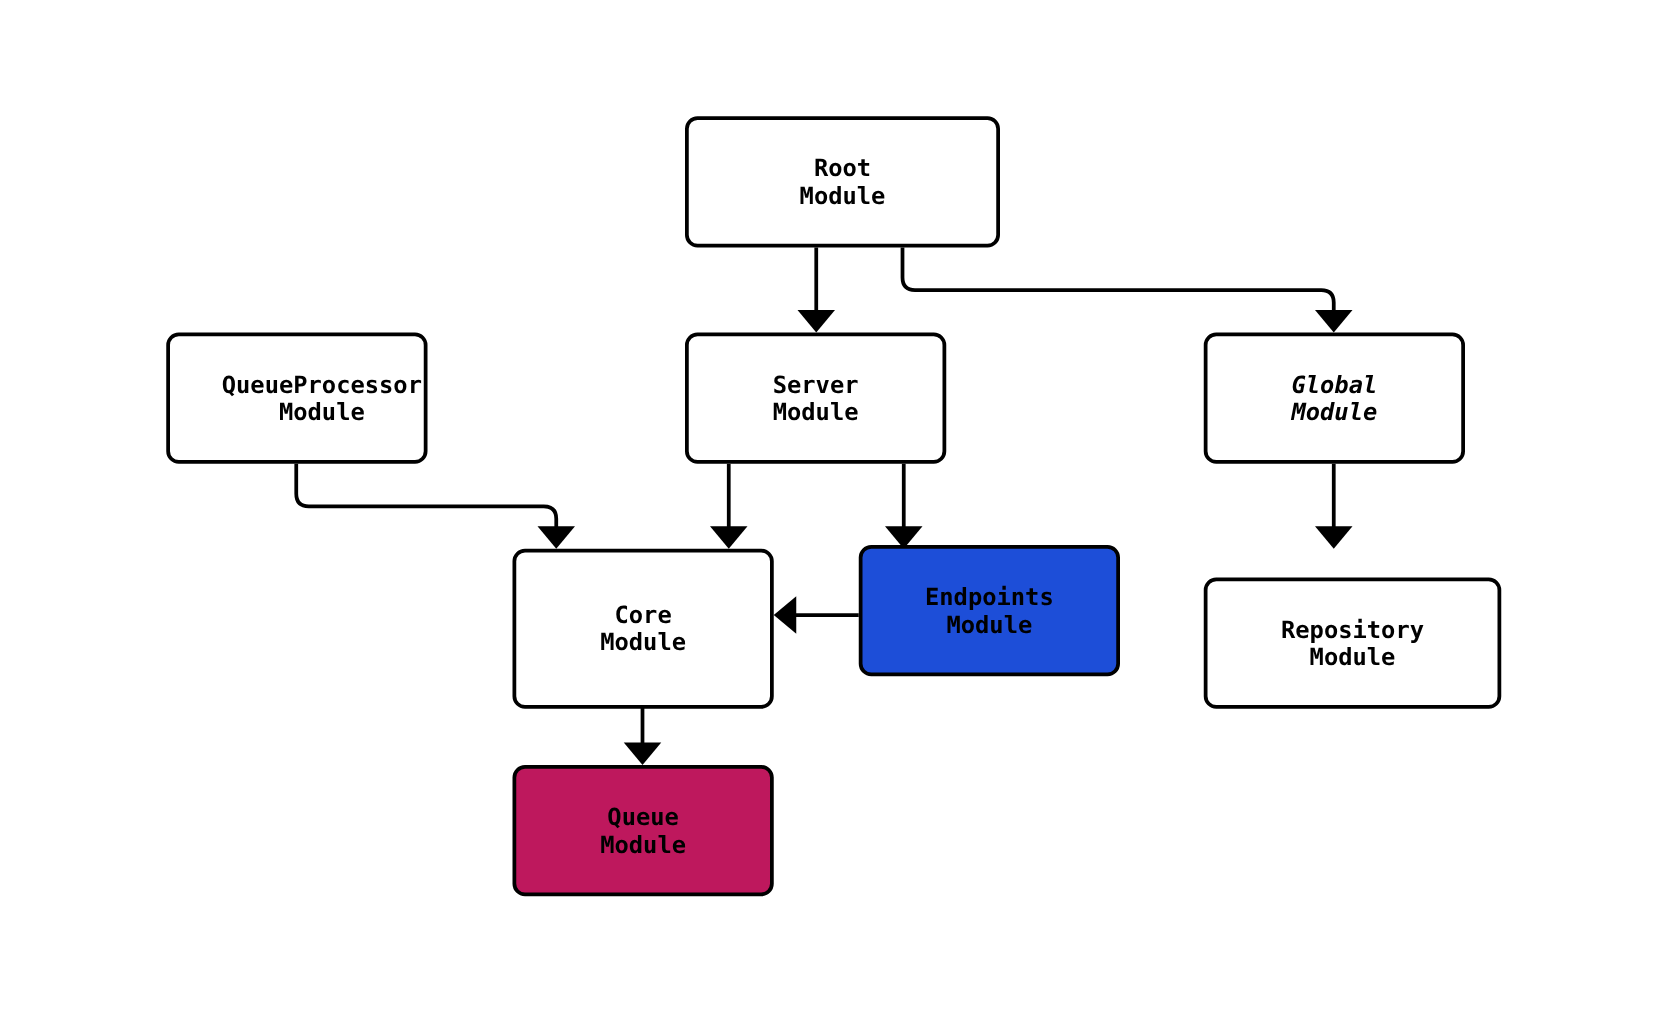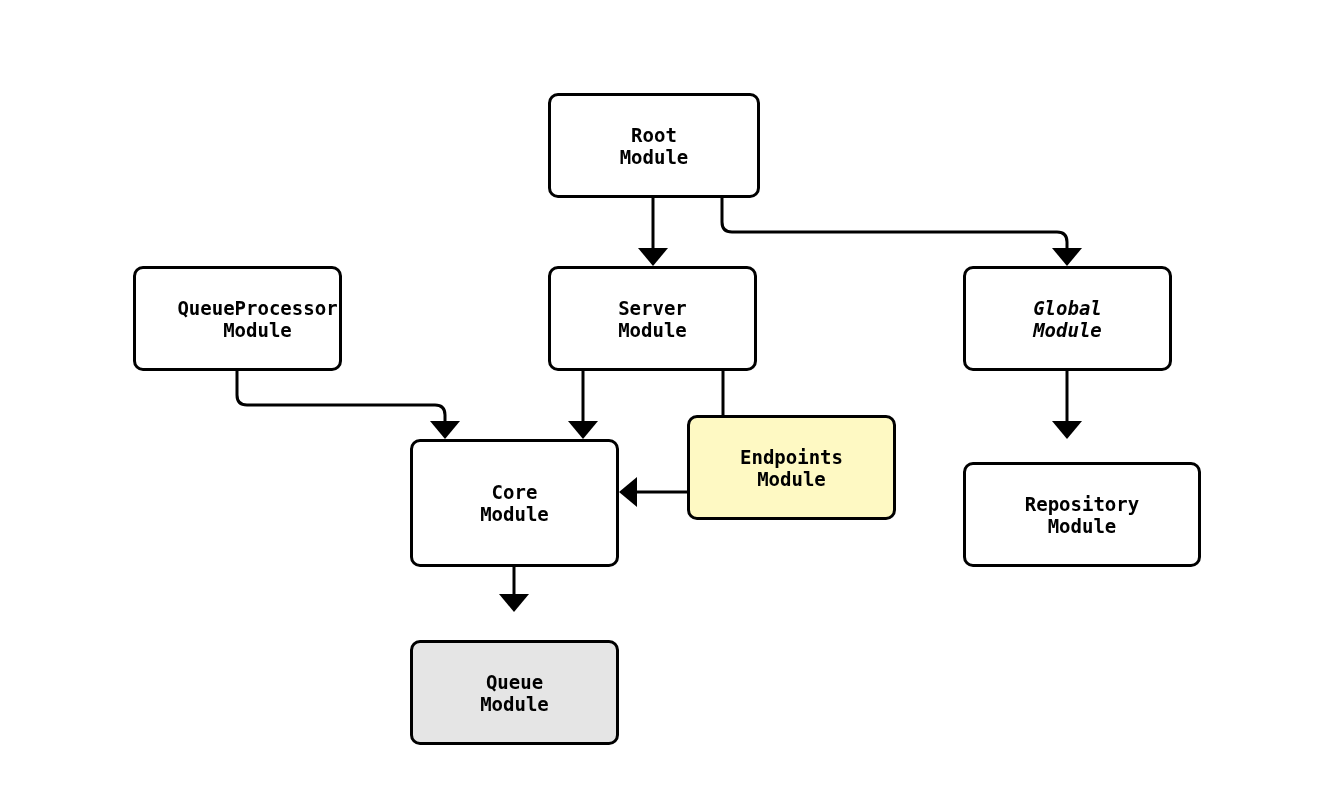--- a/index.html
+++ b/index.html
@@ -68,46 +68,46 @@
       <g>
         <path d="M 1067 371 L 1067 425" fill="none" stroke="#000000" stroke-width="3"></path>
         <polygon points="1067,439 1052,421 1082,421" fill="#000000"></polygon>
       </g>
       <g>
         <path d="M 514 544 L 514 598" fill="none" stroke="#000000" stroke-width="3"></path>
         <polygon points="514,612 499,594 529,594" fill="#000000"></polygon>
       </g>
     </svg>
   <div id="node-layer">
-      <div class="node" style="left: 548px; top: 93px; width: 212px; height: 105px; border-color: rgb(0, 0, 0); background: rgb(255, 255, 255);">
+      <div class="node" style="left: 548px; top: 93px; width: 252px; height: 105px; border-color: rgb(0, 0, 0); background: rgb(255, 255, 255);">
         <div class="node-label">Root</div>
         <div class="node-label">Module</div>
       </div>
       <div class="node" style="left: 133px; top: 266px; width: 209px; height: 105px; border-color: rgb(0, 0, 0); background: rgb(255, 255, 255); padding-left: 40px;">
         <div class="node-label">QueueProcessor</div>
         <div class="node-label">Module</div>
       </div>
       <div class="node" style="left: 548px; top: 266px; width: 209px; height: 105px; border-color: rgb(0, 0, 0); background: rgb(255, 255, 255);">
         <div class="node-label">Server</div>
         <div class="node-label">Module</div>
       </div>
       <div class="node" style="left: 963px; top: 266px; width: 209px; height: 105px; border-color: rgb(0, 0, 0); background: rgb(255, 255, 255); font-style: italic;">
         <div class="node-label">Global</div>
         <div class="node-label">Module</div>
       </div>
       <div class="node" style="left: 410px; top: 439px; width: 209px; height: 128px; border-color: rgb(0, 0, 0); background: rgb(255, 255, 255);">
         <div class="node-label">Core</div>
         <div class="node-label">Module</div>
       </div>
-      <div class="node" style="left: 687px; top: 415px; width: 209px; height: 105px; border-color: rgb(0, 0, 0); background: #fef9c3;">
+      <div class="node" style="left: 687px; top: 436px; width: 209px; height: 105px; border-color: rgb(0, 0, 0); background: #1d4ed8;">
         <div class="node-label">Endpoints</div>
         <div class="node-label">Module</div>
       </div>
       <div class="node" style="left: 963px; top: 462px; width: 238px; height: 105px; border-color: rgb(0, 0, 0); background: rgb(255, 255, 255);">
         <div class="node-label">Repository</div>
         <div class="node-label">Module</div>
       </div>
-      <div class="node" style="left: 410px; top: 612px; width: 209px; height: 105px; border-color: rgb(0, 0, 0); background: #e5e5e5; margin-top: 28px;">
+      <div class="node" style="left: 410px; top: 612px; width: 209px; height: 105px; border-color: rgb(0, 0, 0); background: #be185d;">
         <div class="node-label">Queue</div>
         <div class="node-label">Module</div>
       </div>
     </div>
 </div>
 
 </body></html>

